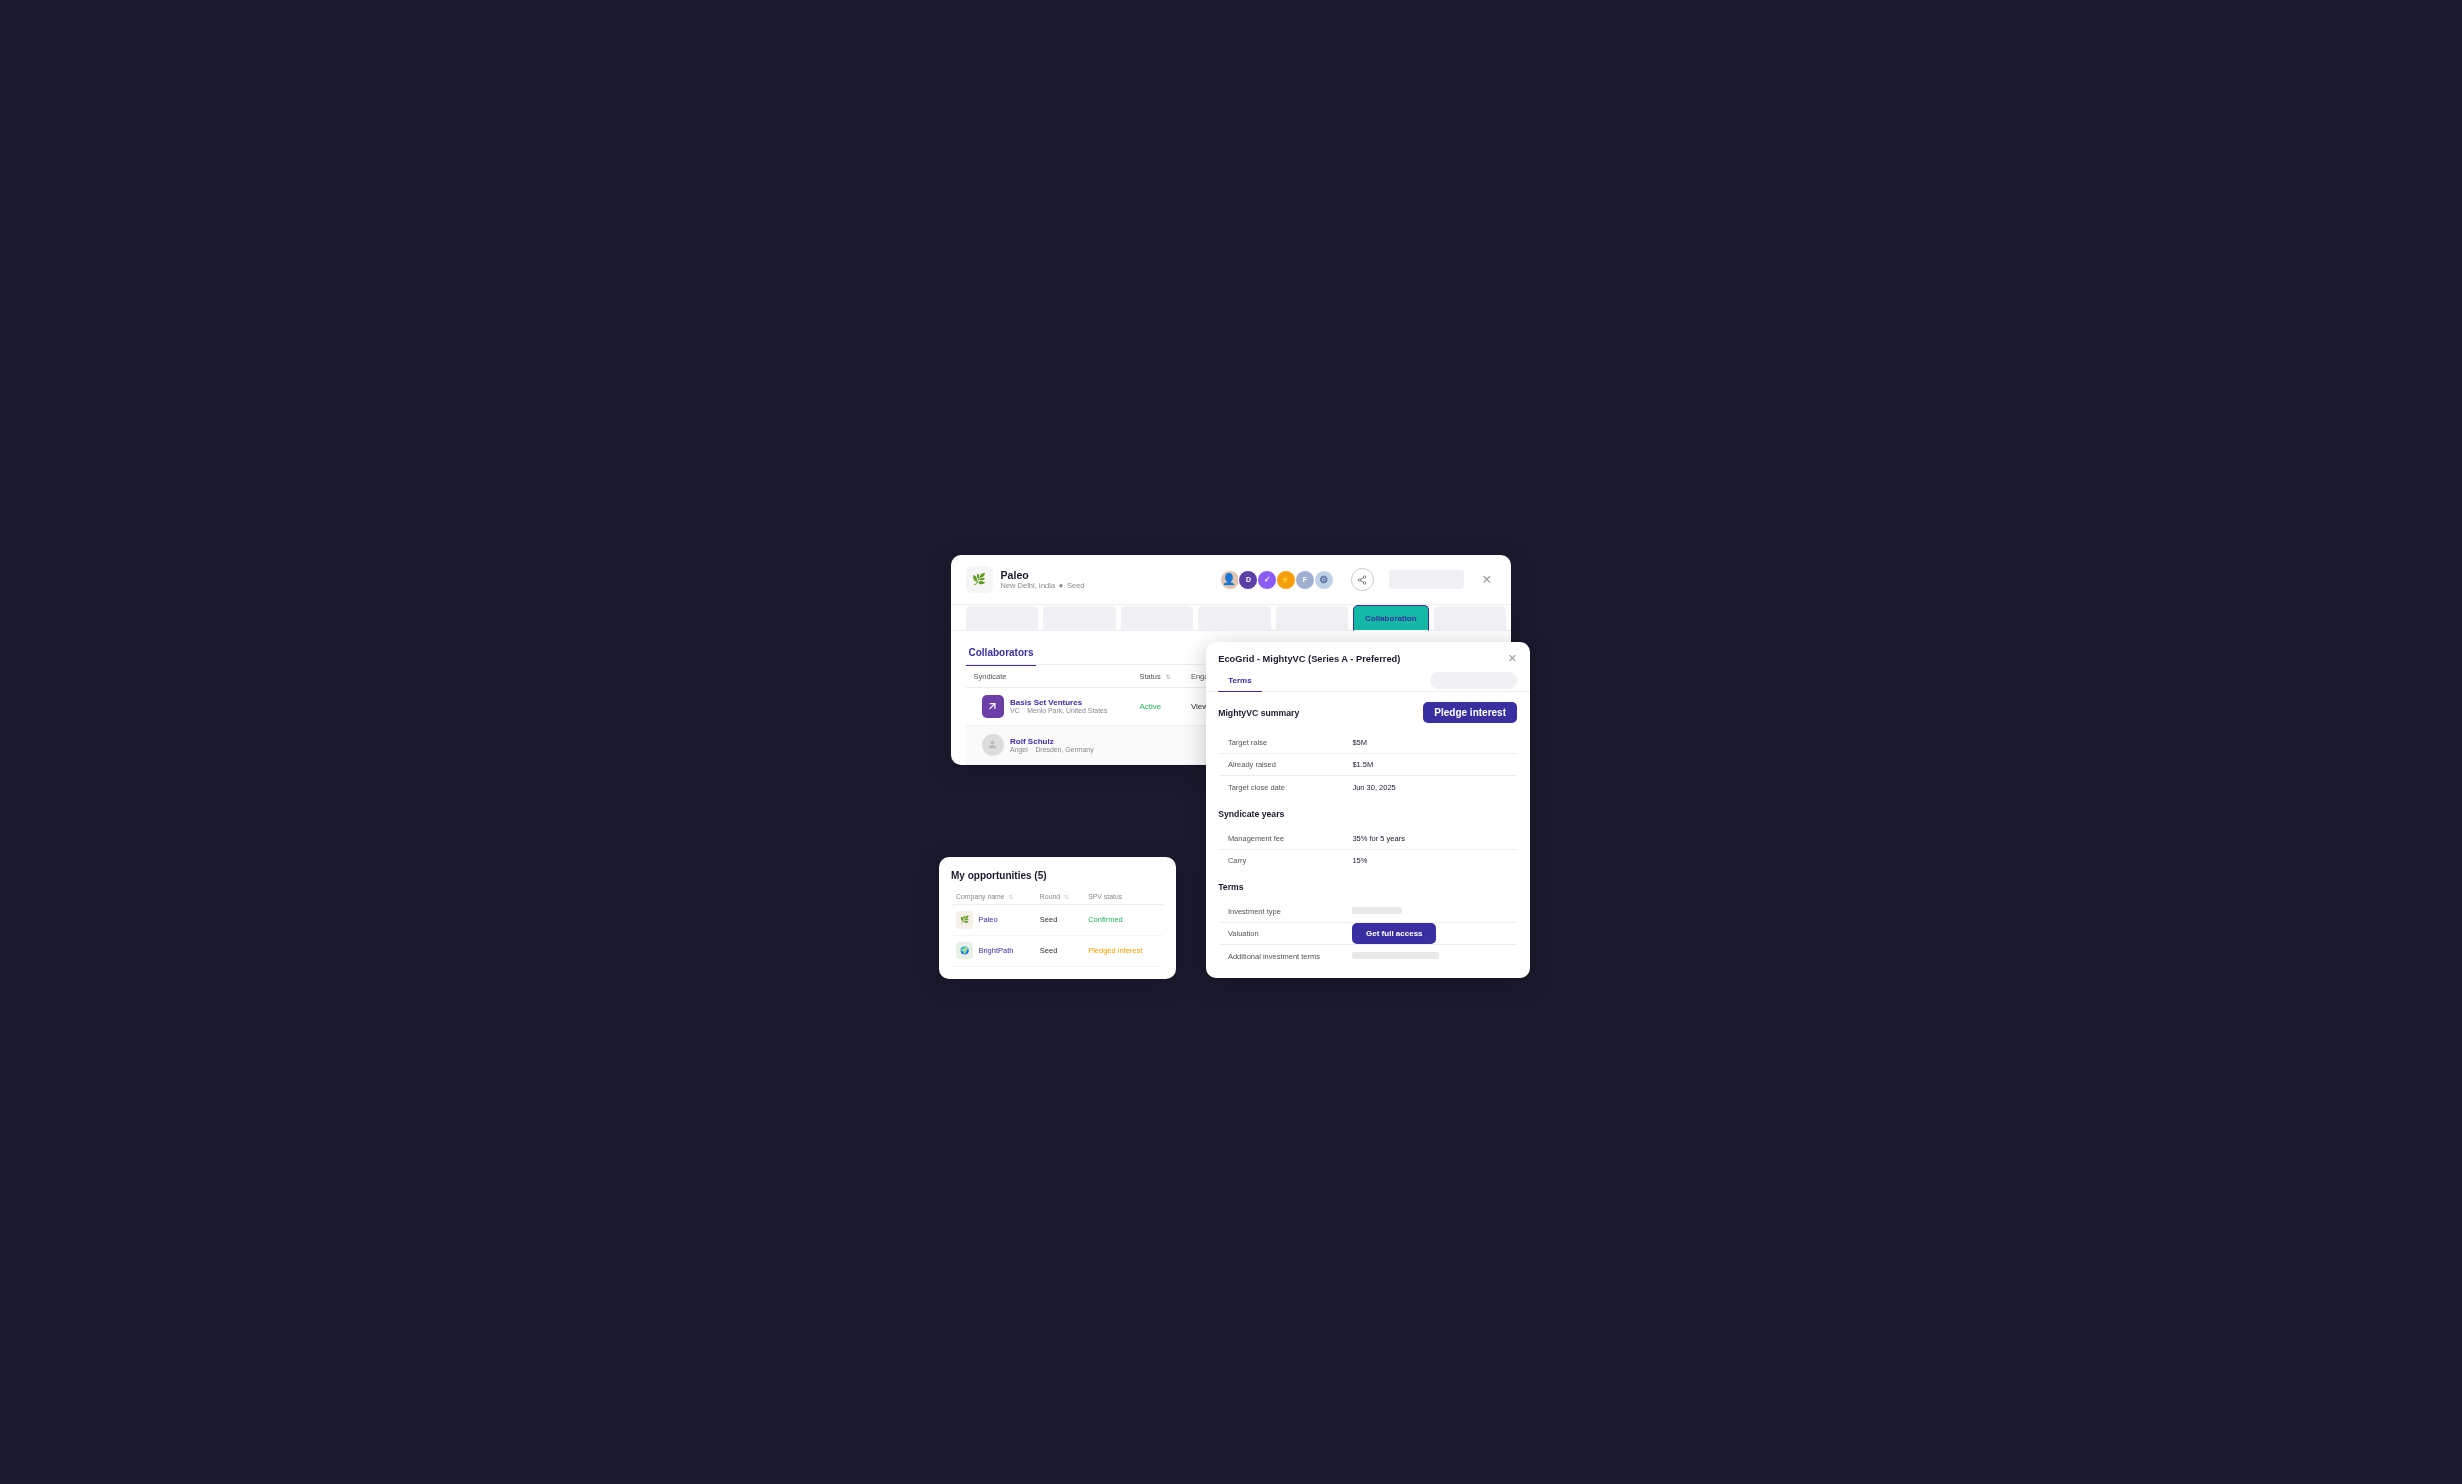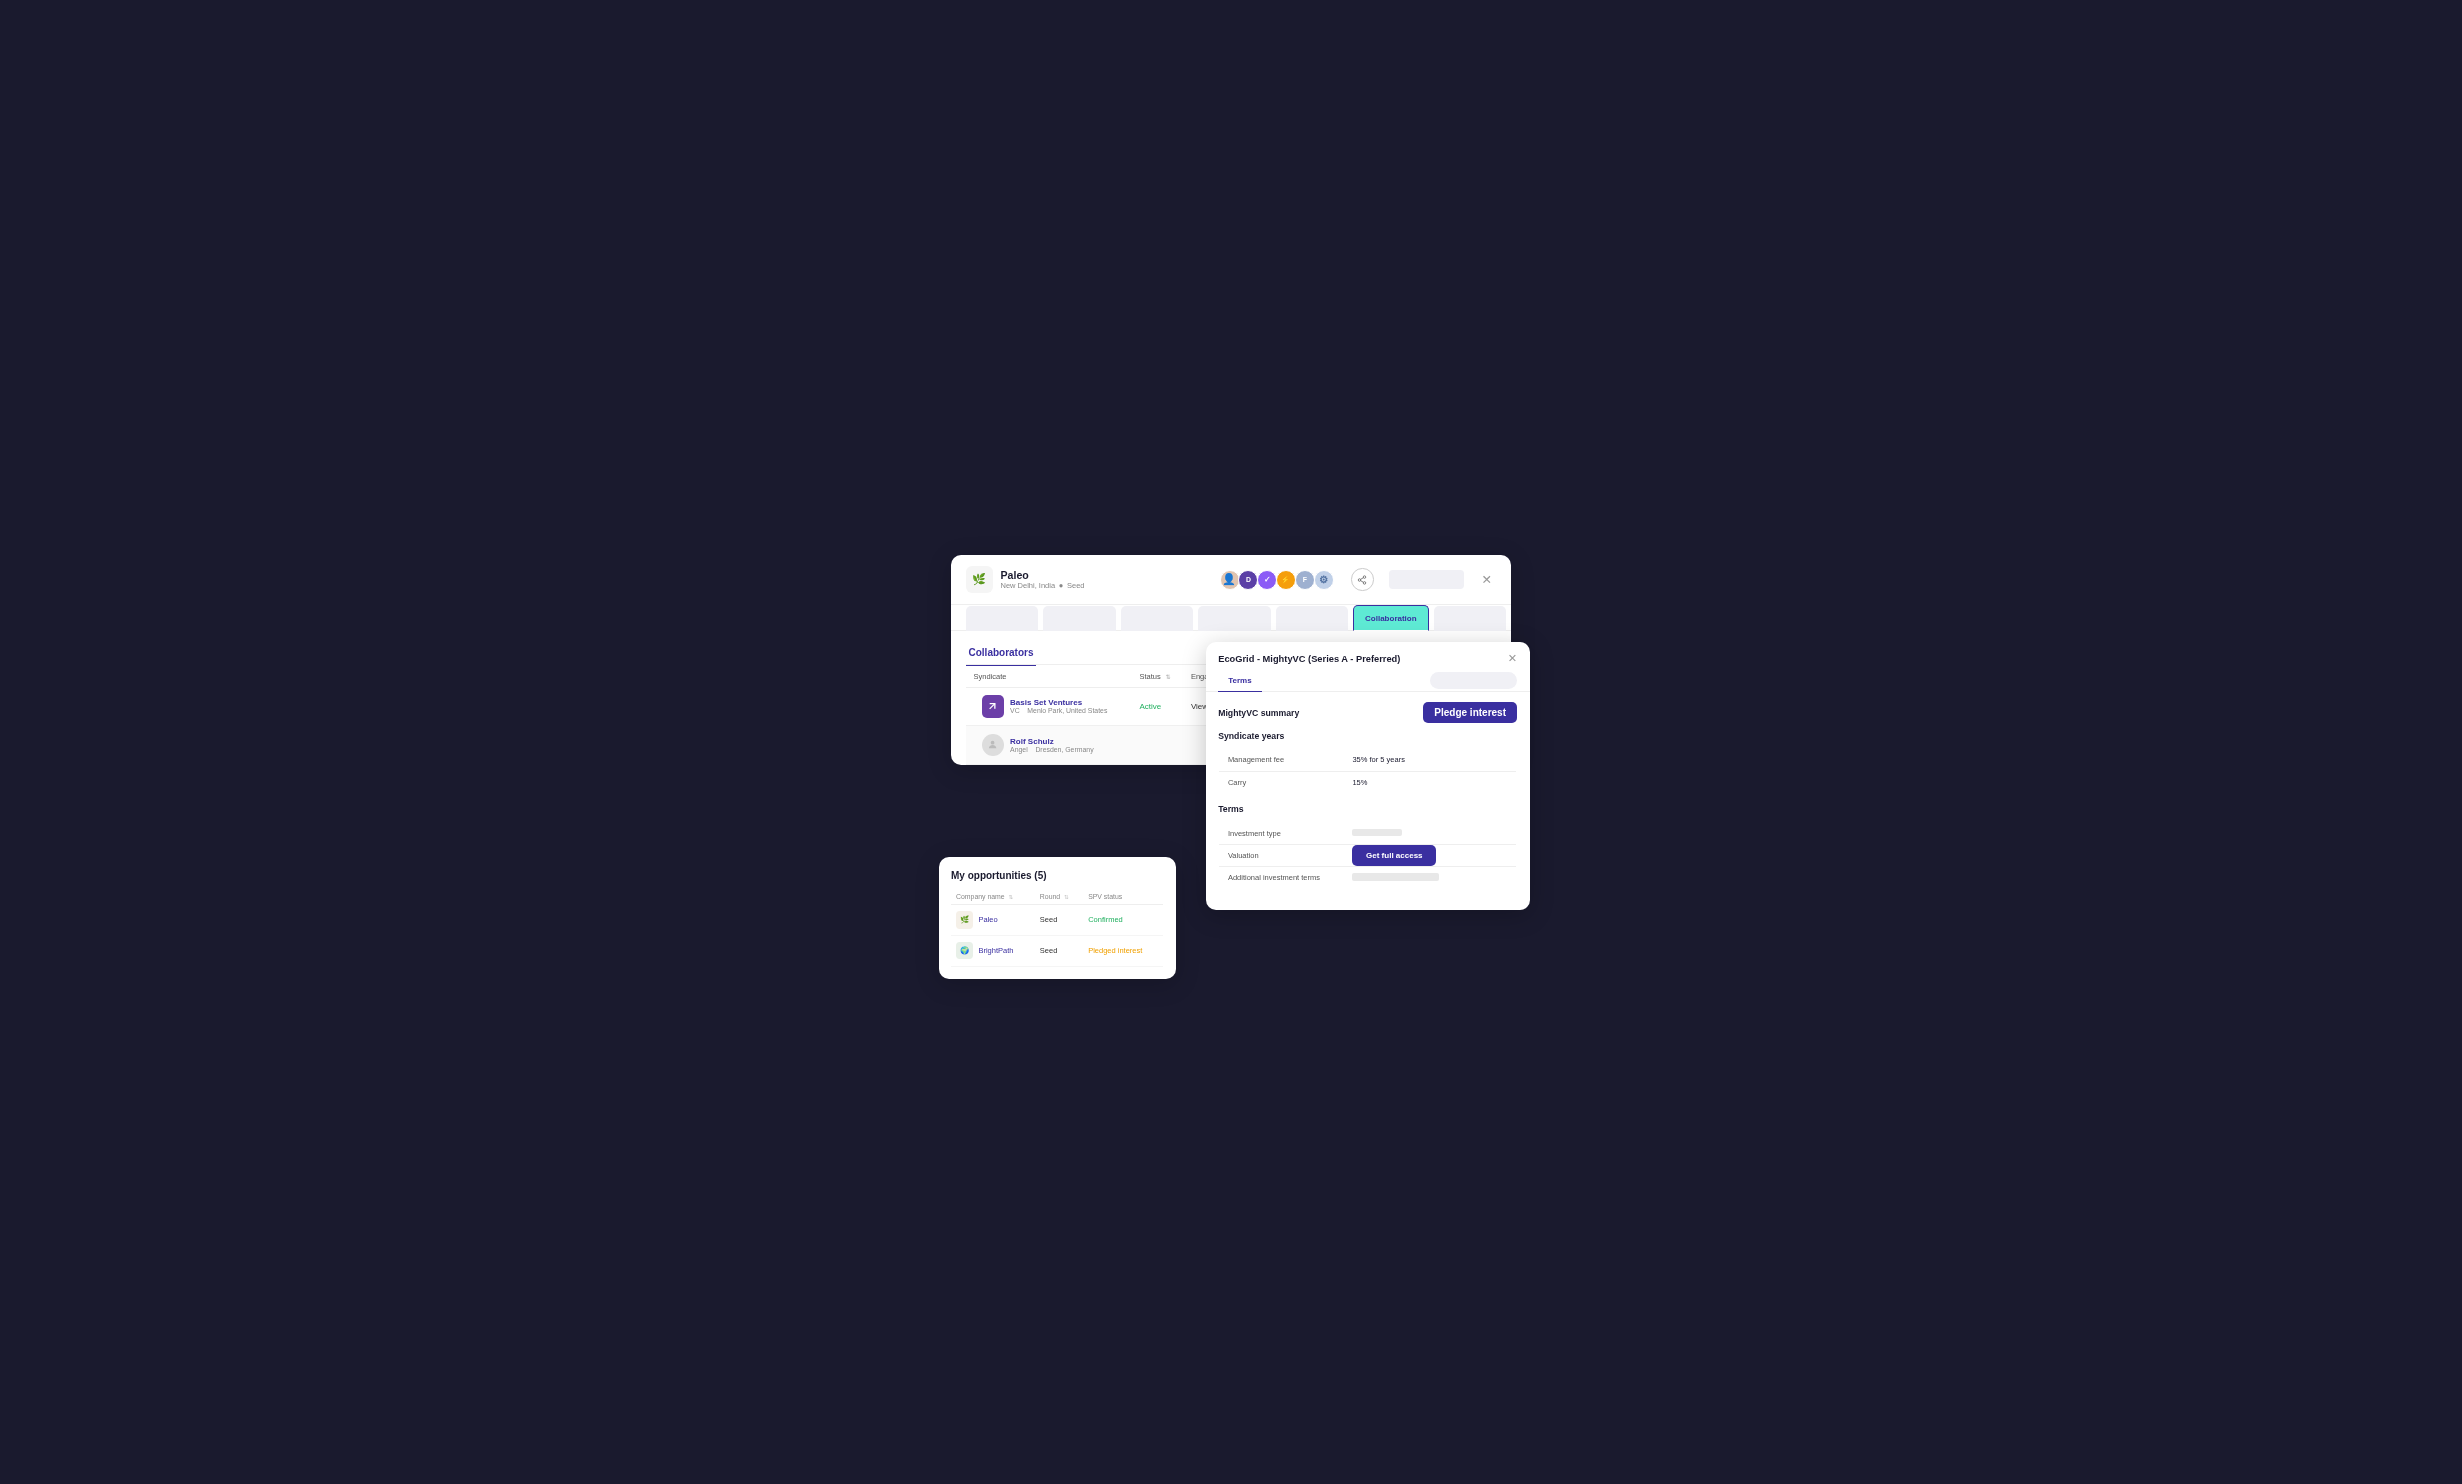--- a/index.html
+++ b/index.html
@@ -134,21 +134,21 @@
       margin-bottom: -1.2px;
       background: #f0f0f5;
       border-radius: 5px 5px 0 0;
       margin-right: 2.5px;
     }
     .tab-item.active {
       color: #3a2fa0;
       font-weight: 600;
       border: 0.9px solid #3a2fa0;
       border-bottom: 1.2px solid #fff;
-      background: #5eead4;
+      background: #14b8a6;
     }
 
     
     .collab-section {
       padding: 10px 15px 0;
     }
 
     .collab-sub-tabs {
       display: flex;
       gap: 15px;
@@ -668,20 +668,36 @@
       <div class="eco-tab-ghost"></div>
     </div>
 
     <div class="ecogrid-body">
 
       <div class="section-header-row">
         <span class="section-title">MightyVC summary</span>
         <button class="pledge-btn">Pledge interest</button>
       </div>
 
+      <table class="info-table">
+        <tbody>
+          <tr>
+            <td>Target raise</td>
+            <td>$5M</td>
+          </tr>
+          <tr>
+            <td>Already raised</td>
+            <td>$1.5M</td>
+          </tr>
+          <tr>
+            <td>Target close date</td>
+            <td>Jun 30, 2025</td>
+          </tr>
+        </tbody>
+      </table>
 
       <div class="section-header-row">
         <span class="section-title">Syndicate years</span>
       </div>
 
       <table class="info-table">
         <tbody>
           <tr>
             <td>Management fee</td>
             <td>35% for 5 years</td>

